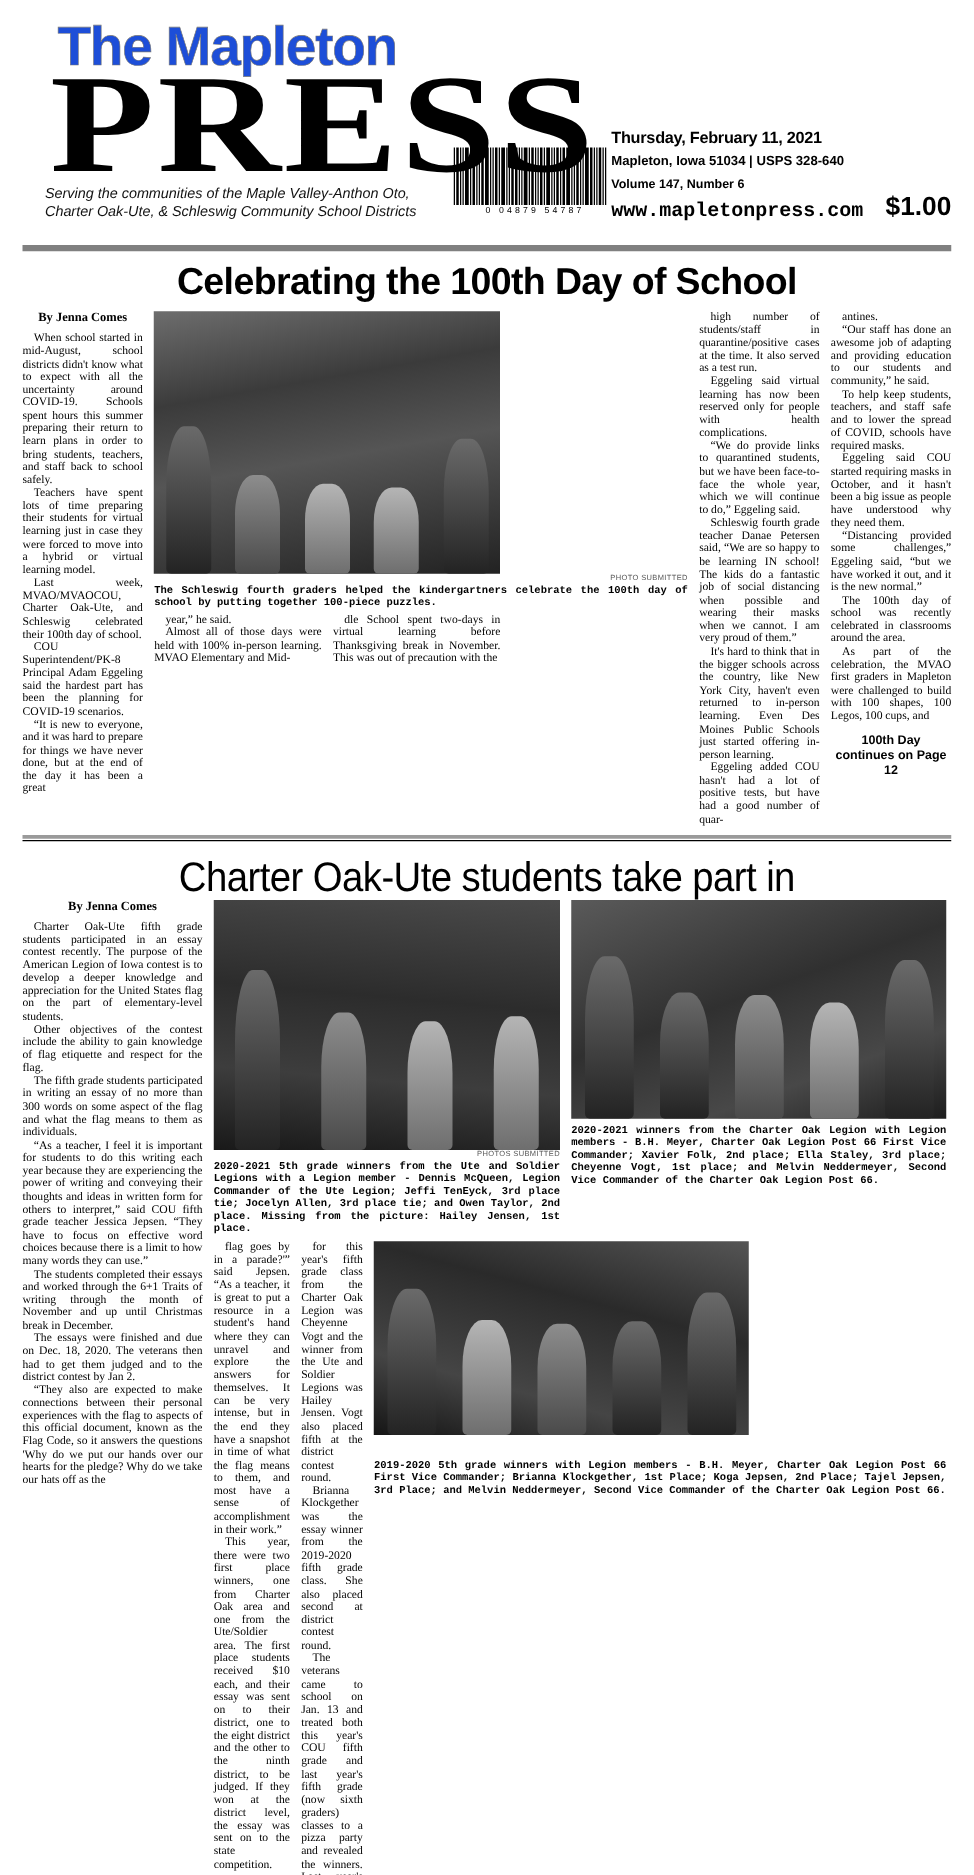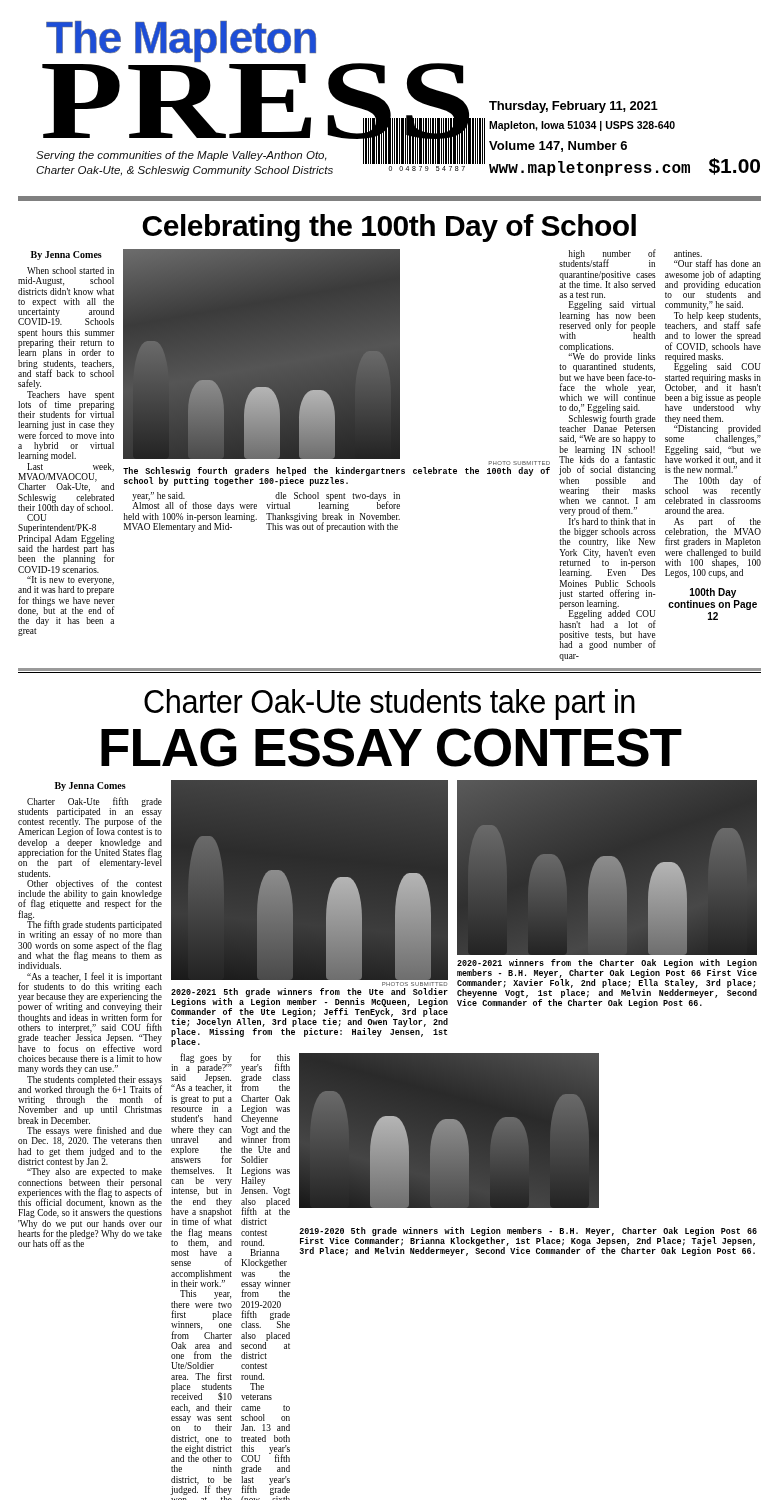--- a/index.html
+++ b/index.html
@@ -43,21 +43,21 @@
   .bc-num {
     font-family:"Liberation Sans", sans-serif;
     font-size:7px; letter-spacing:2.5px; text-align:center; margin-top:1px;
   }
   .mh-right {
     position:absolute; right:0; bottom:12px; width:272px;
     font-family:"Liberation Sans", sans-serif;
   }
   .mh-date { font-size:13px; font-weight:bold; letter-spacing:-0.2px; }
   .mh-loc  { font-size:10.5px; font-weight:bold; margin-top:6px; }
-  .mh-vol  { font-size:13px; font-weight:bold; margin-top:7px; }
+  .mh-vol  { font-size:10px; font-weight:bold; margin-top:7px; }
   .mh-web  { font-size:16px; font-weight:bold; margin-top:7px;font-family:Liberation Mono, monospace; }
   .mh-price{
     position:absolute; right:0; bottom:0;
     font-size:21px; font-weight:bold;
   }
   .rule-thick { height:5px; background:#808080; margin:6px 0 0 0; }
   .rule-sep { margin:7px 0 8px; }
   .rule-sep .a { height:3px; background:#9a9a9a; }
   .rule-sep .b { height:1px; background:#000; margin-top:1px; }
 
@@ -278,21 +278,20 @@
       </div>
     </div>
   </div>
 
   <div class="rule-sep">
       <div class="a"></div>
       <div class="b"></div>
     </div>
 
   <div class="head-flag-1">Charter Oak-Ute students take part in</div>
-  <div class="head-flag-2">FLAG ESSAY CONTEST</div>
 
   <div class="a2">
     <div class="c">
       <div class="byline">By Jenna Comes</div>
       <div class="col">
           <p>Charter Oak-Ute fifth grade students participated in an essay contest recently. The purpose of the American Legion of Iowa contest is to develop a deeper knowledge and appreciation for the United States flag on the part of elementary-level students.</p>
           <p>Other objectives of the contest include the ability to gain knowledge of flag etiquette and respect for the flag.</p>
           <p>The fifth grade students participated in writing an essay of no more than 300 words on some aspect of the flag and what the flag means to them as individuals.</p>
           <p>“As a teacher, I feel it is important for students to do this writing each year because they are experiencing the power of writing and conveying their thoughts and ideas in written form for others to interpret,” said COU fifth grade teacher Jessica Jepsen. “They have to focus on effective word choices because there is a limit to how many words they can use.”</p>
           <p>The students completed their essays and worked through the 6+1 Traits of writing through the month of November and up until Christmas break in December.</p>

